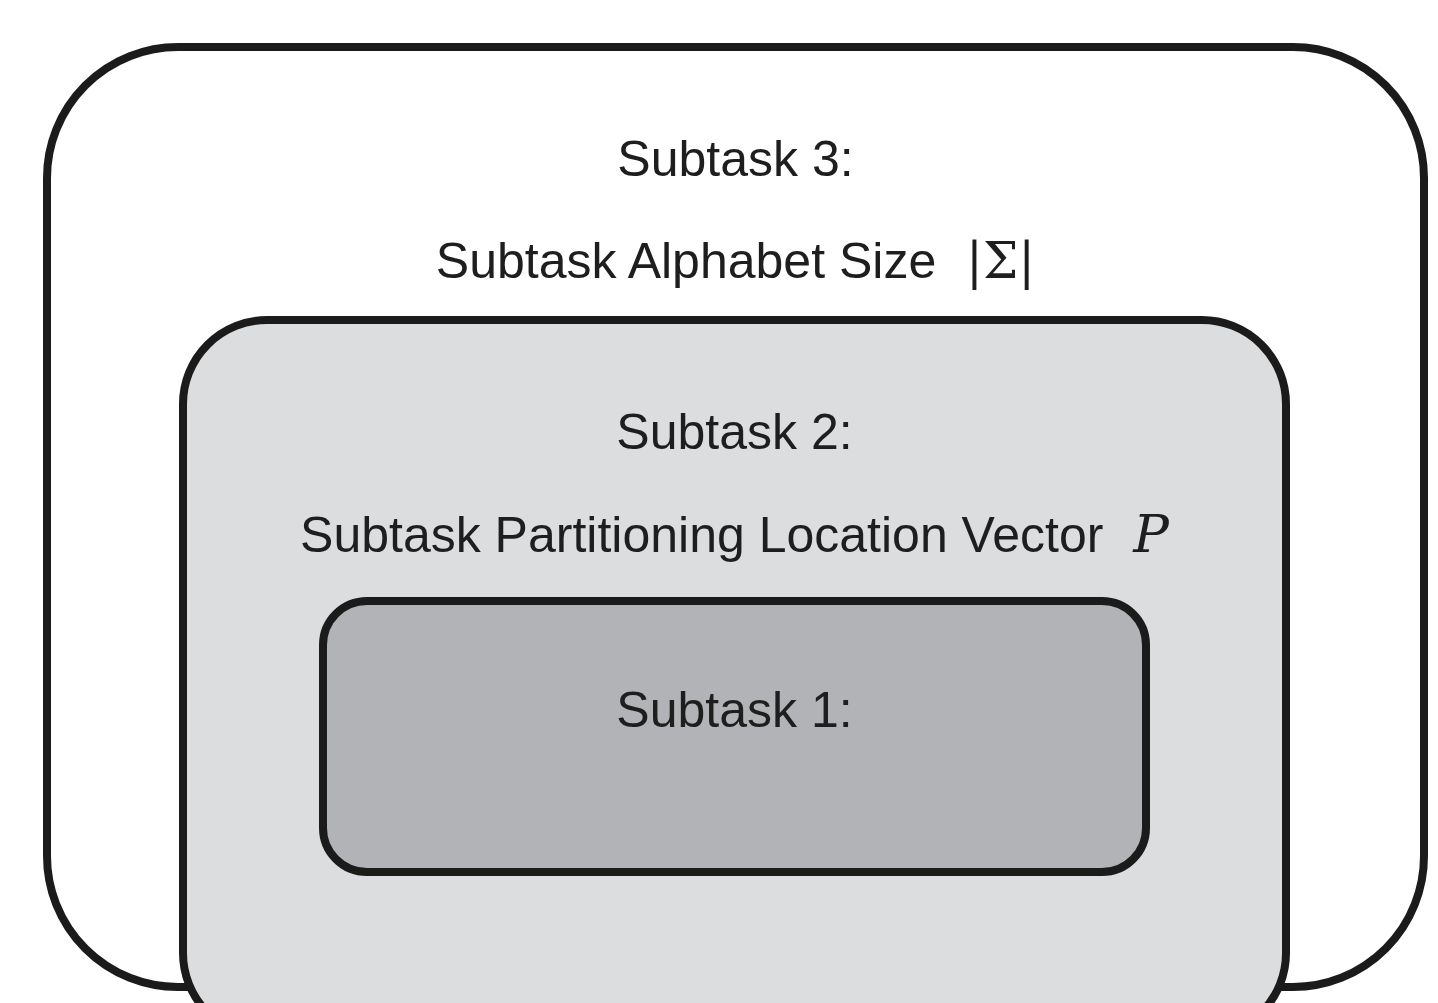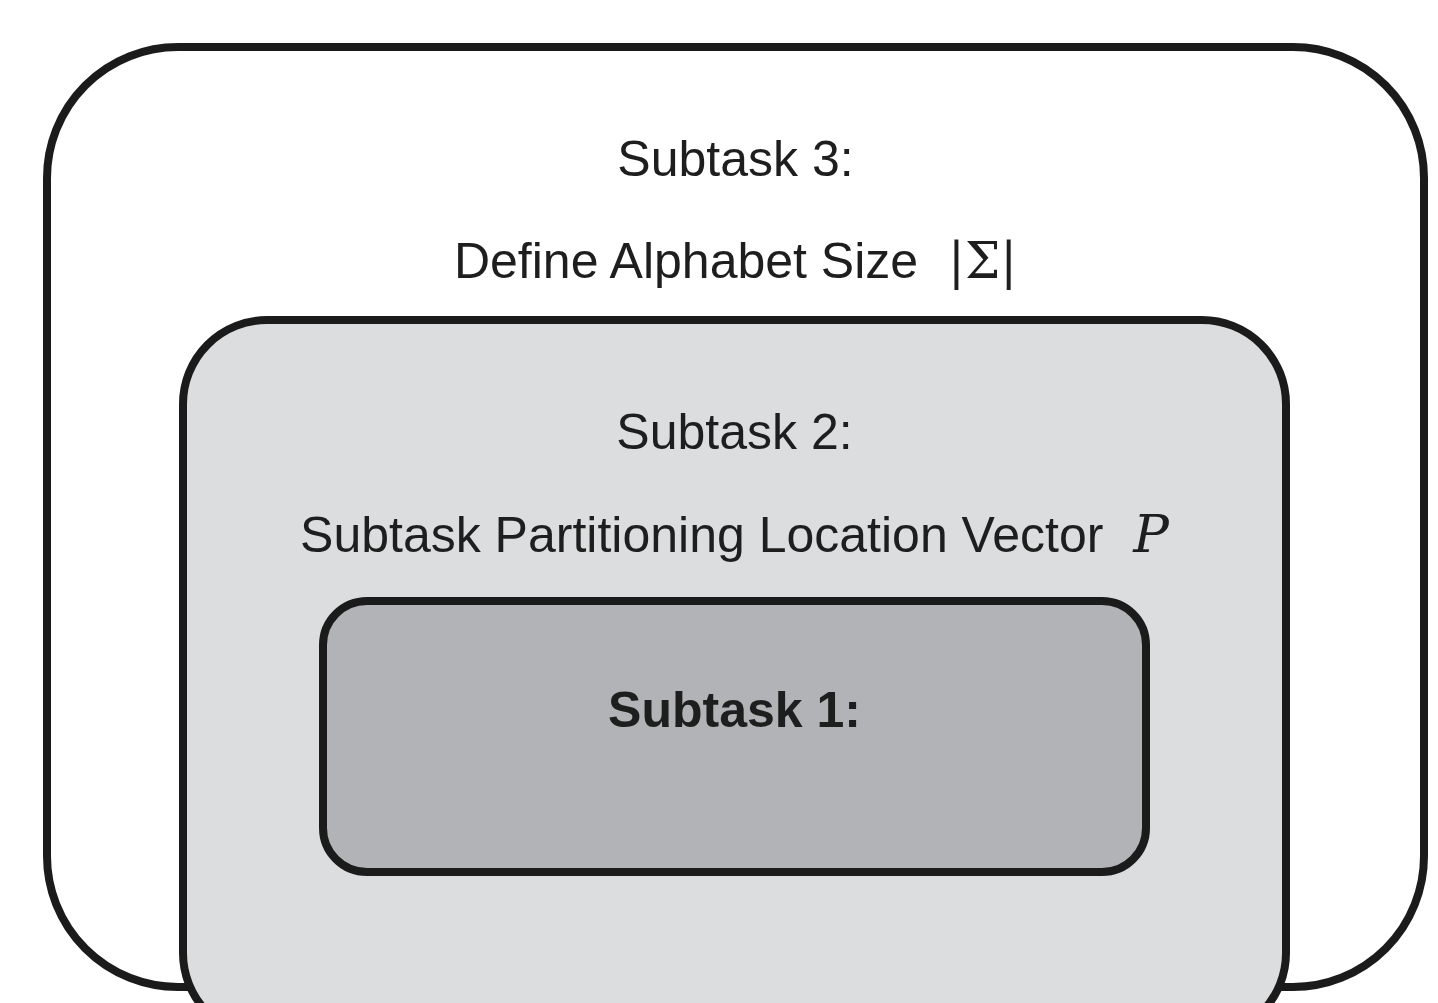--- a/index.html
+++ b/index.html
@@ -40,41 +40,41 @@
     position: absolute;
     left: 0; right: 0;
     text-align: center;
     color: #1e1e1e;
     font-size: 50px;
     line-height: 86px;
     white-space: nowrap;
   }
   .label-outer  { top: 49px; }
   .label-middle { top: 49px; }
-  .label-inner  { top: 46px; font-weight: bold; }
+  .label-inner  { top: 46px; }
   .mathserif {
     font-family: "DejaVu Serif", serif;
   }
   .mathscript {
     font-family: "DejaVu Serif", serif;
     font-style: italic;
     font-size: 53px;
   }
 </style>
 </head>
 <body>
 
 <div class="stage">
 
   <div class="box box-outer">
 
     <div class="label label-outer">
       <div>Subtask 3:</div>
       <div>
-        <span>Define Alphabet Size</span>
+        <span>Subtask Alphabet Size</span>
         <span class="mathserif">|Σ|</span>
       </div>
     </div>
 
     <div class="box box-middle">
 
       <div class="label label-middle">
         <div>Subtask 2:</div>
         <div>
           <span>Subtask Partitioning Location Vector</span>

